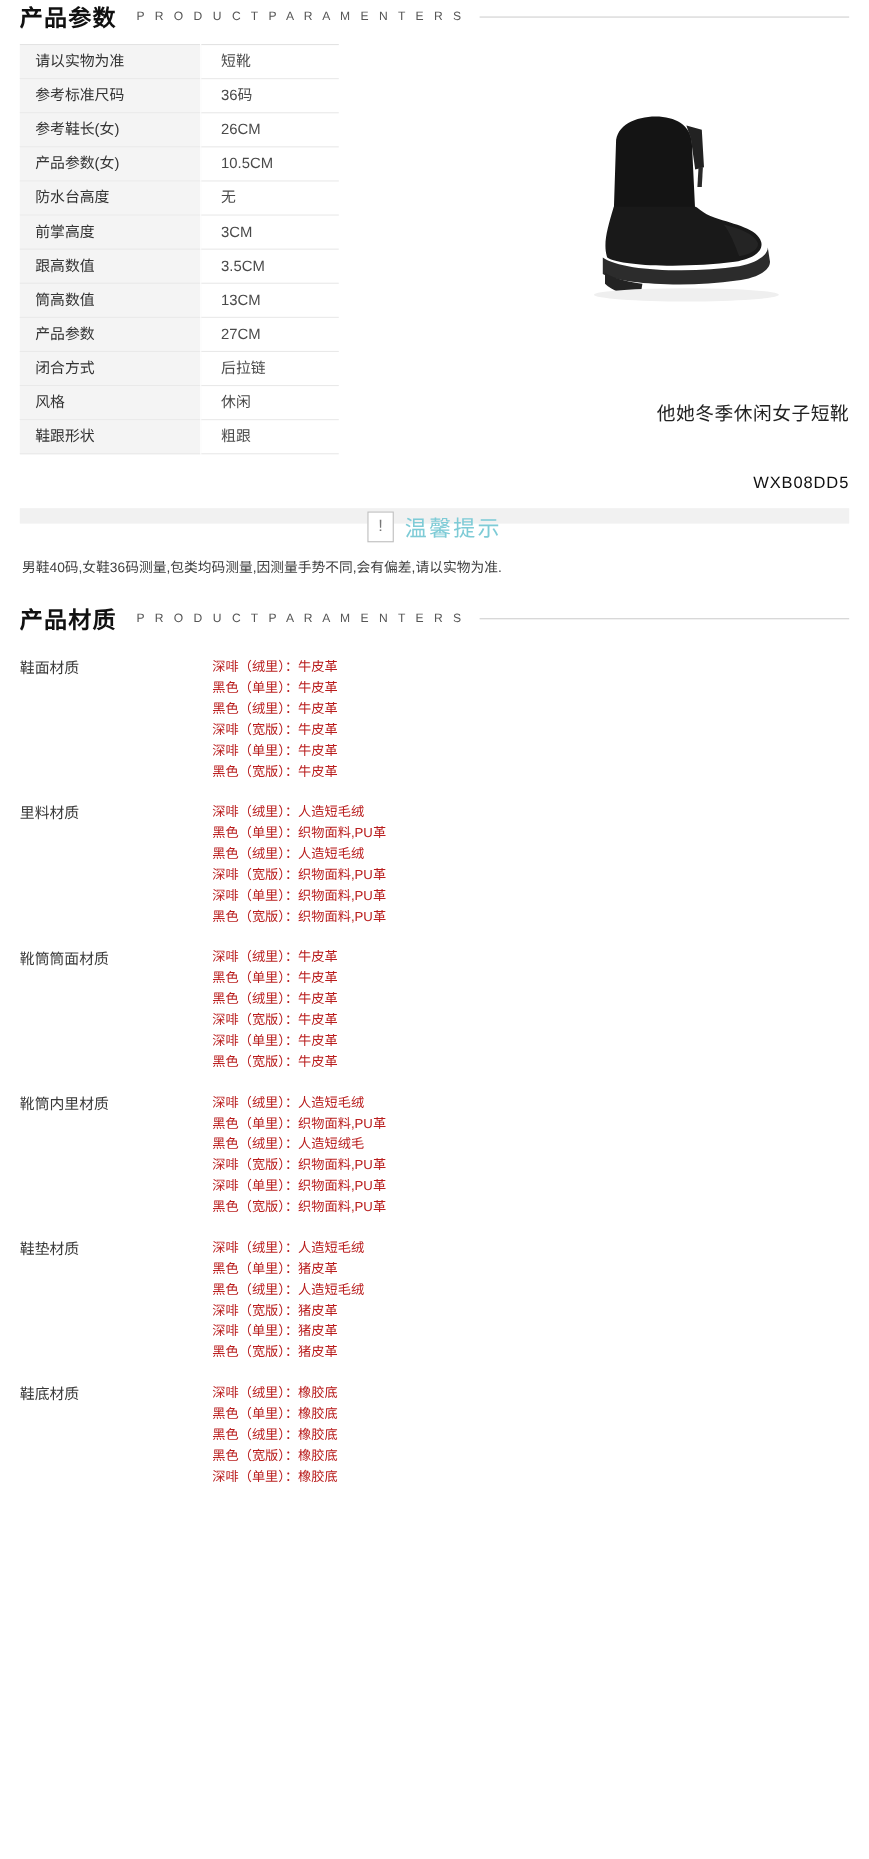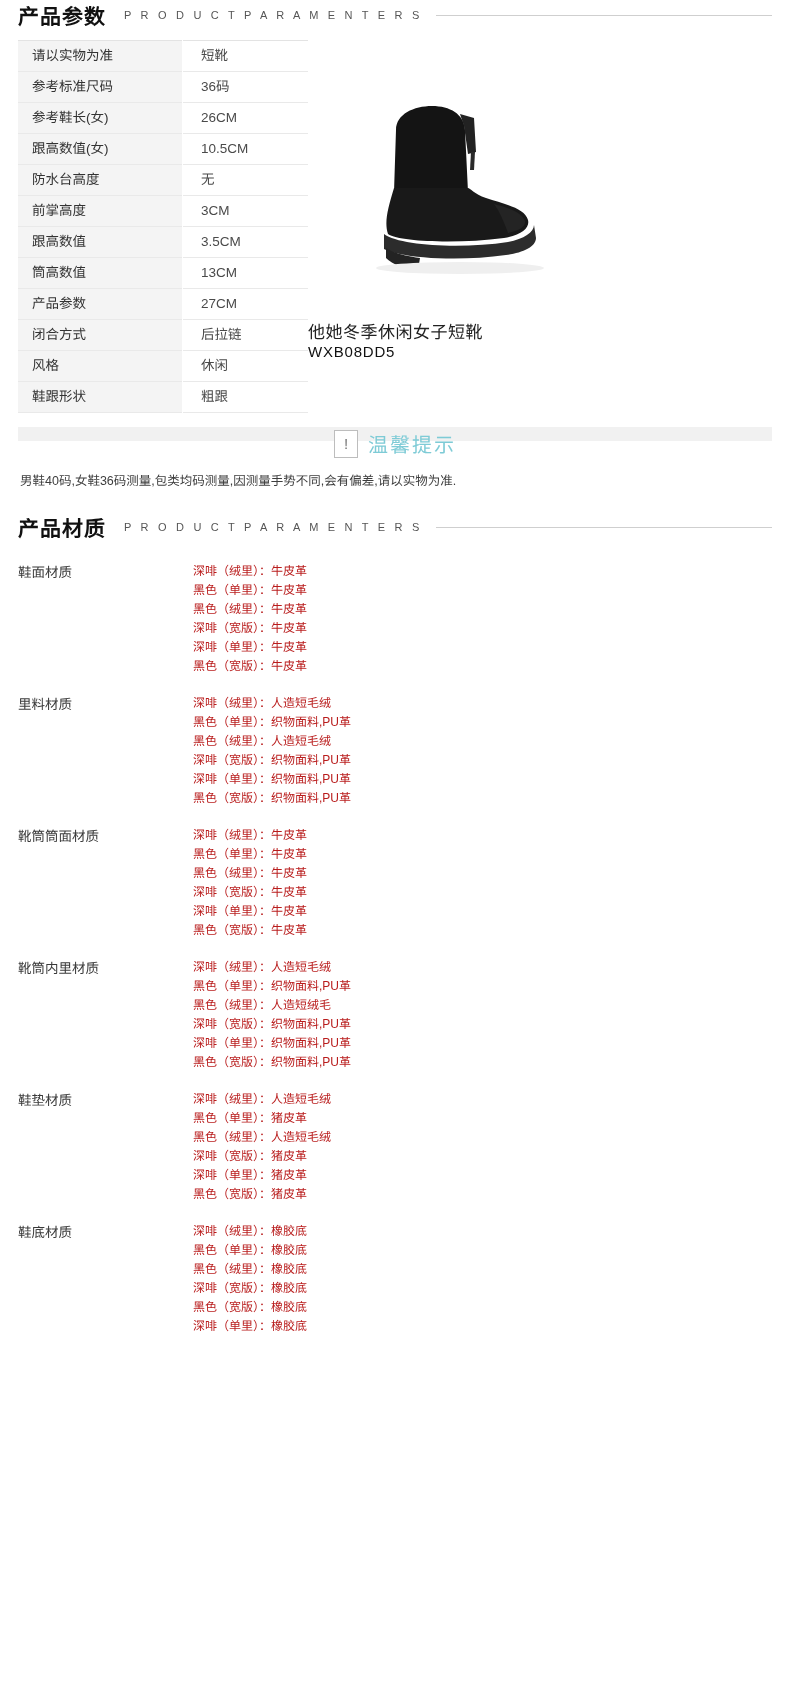--- a/index.html
+++ b/index.html
@@ -79,22 +79,23 @@
   .param-table td.v {
     padding-left: 18px;
     color: #4a4a4a;
   }
 
   
   .product-side {
     flex: 1;
     display: flex;
     flex-direction: column;
-    align-items: flex-start;
+    align-items: flex-end;
     padding-top: 52px;
+    gap: 44px;
   }
   .boot-figure {
     width: 300px;
     height: 200px;
     position: relative;
   }
   .boot-title {
     font-size: 17px;
     color: #222222;
     margin-top: 26px;
@@ -205,21 +206,21 @@
         </tr>
         <tr>
           <td class="k">参考标准尺码</td>
           <td class="v">36码</td>
         </tr>
         <tr>
           <td class="k">参考鞋长(女)</td>
           <td class="v">26CM</td>
         </tr>
         <tr>
-          <td class="k">跟高数值(女)</td>
+          <td class="k">产品参数(女)</td>
           <td class="v">10.5CM</td>
         </tr>
         <tr>
           <td class="k">防水台高度</td>
           <td class="v">无</td>
         </tr>
         <tr>
           <td class="k">前掌高度</td>
           <td class="v">3CM</td>
         </tr>
@@ -351,21 +352,20 @@
         <div>黑色（宽版）：猪皮革</div>
       </div>
     </div>
 
     <div class="mat-row">
       <div class="mat-key">鞋底材质</div>
       <div class="mat-vals">
         <div>深啡（绒里）：橡胶底</div>
         <div>黑色（单里）：橡胶底</div>
         <div>黑色（绒里）：橡胶底</div>
-        <div>深啡（宽版）：橡胶底</div>
         <div>黑色（宽版）：橡胶底</div>
         <div>深啡（单里）：橡胶底</div>
       </div>
     </div>
 
   </div>
 
   <div class="spacer-bottom"></div>
 </div>
 

